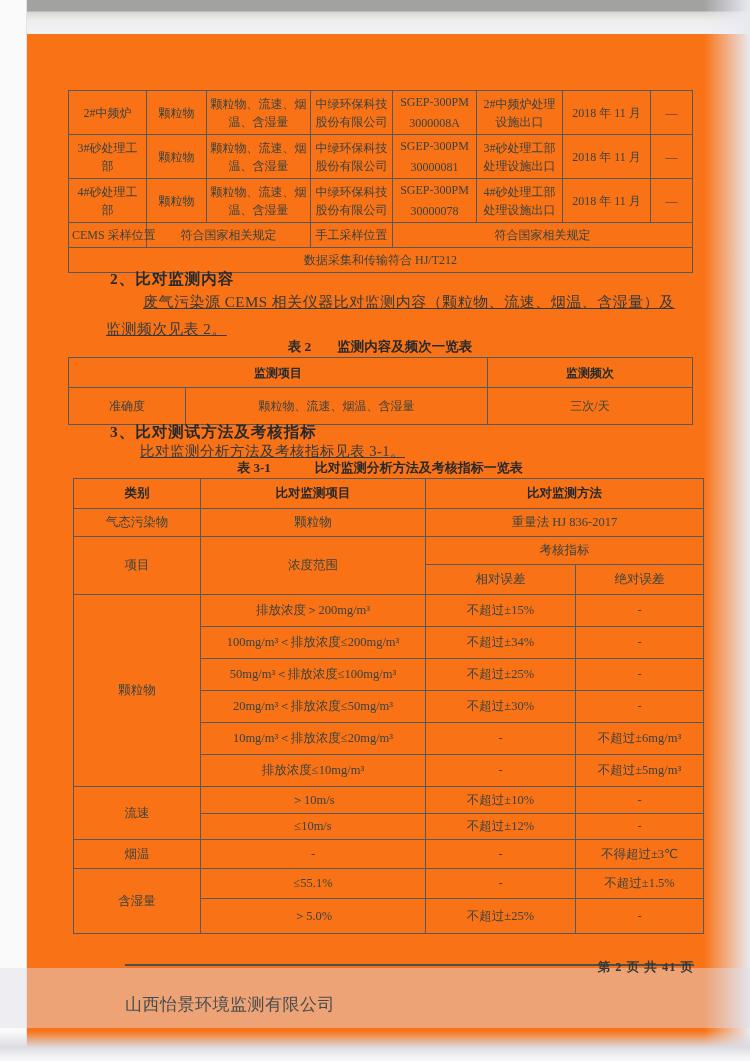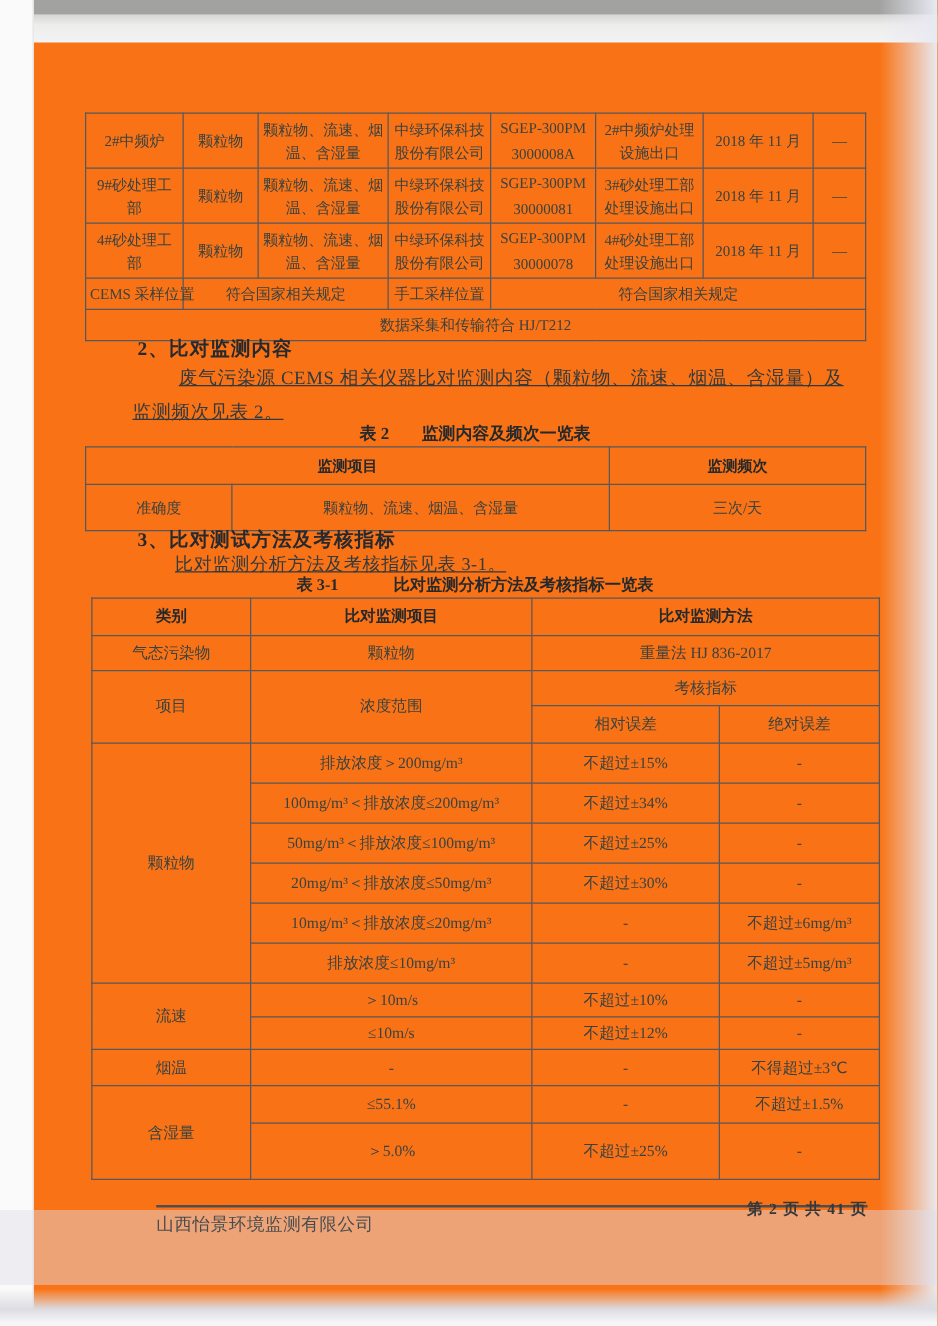--- a/index.html
+++ b/index.html
@@ -36,21 +36,21 @@
     color:#3a4240;
     word-break:break-all;
   }
   .t1 td{font-size:12px;}
   .t3 td{font-size:12.5px;}
   .bold{font-weight:bold;color:#26292c;}
   .heading{font-size:15.5px;font-weight:bold;color:#26292e;letter-spacing:1px;}
   .para{font-size:15px;color:#333a3e;letter-spacing:.5px;white-space:nowrap;text-decoration:underline;}
   .caption{display:flex;justify-content:center;font-size:13.5px;font-weight:bold;color:#26292c;}
   .footer-line{position:absolute;left:125px;top:964px;width:569px;height:2px;background:#4c4e53;}
-  .footer-company{position:absolute;left:125px;top:971px;font-size:14px;color:#474c50;letter-spacing:.5px;}
+  .footer-company{position:absolute;left:125px;top:993px;font-size:17px;color:#474c50;letter-spacing:.5px;}
   .footer-page{position:absolute;left:540px;top:959px;width:154px;text-align:right;font-size:12.5px;color:#33383c;font-weight:bold;letter-spacing:1px;}
   .model-cell div{line-height:1.7;}
 </style>
 </head>
 <body>
 
 <div class="page">
   <div class="scan-top"></div>
   <div class="scan-left"></div>
   <div class="scan-right"></div>
@@ -77,21 +77,21 @@
         <td>中绿环保科技股份有限公司</td>
         <td class="model-cell">
           <div>SGEP-300PM</div>
           <div>3000008A</div>
         </td>
         <td>2#中频炉处理设施出口</td>
         <td style="white-space:nowrap">2018 年 11 月</td>
         <td>—</td>
       </tr>
       <tr style="height:44px">
-        <td>9#砂处理工部</td>
+        <td>3#砂处理工部</td>
         <td>颗粒物</td>
         <td>颗粒物、流速、烟温、含湿量</td>
         <td>中绿环保科技股份有限公司</td>
         <td class="model-cell">
           <div>SGEP-300PM</div>
           <div>30000081</div>
         </td>
         <td>3#砂处理工部处理设施出口</td>
         <td style="white-space:nowrap">2018 年 11 月</td>
         <td>—</td>
@@ -237,21 +237,21 @@
         <td>-</td>
         <td>不得超过±3℃</td>
       </tr>
 
       <tr style="height:30px">
         <td rowspan="2">含湿量</td>
         <td>≤55.1%</td>
         <td>-</td>
         <td>不超过±1.5%</td>
       </tr>
-      <tr style="height:45px">
+      <tr style="height:35px">
         <td>＞5.0%</td>
         <td>不超过±25%</td>
         <td>-</td>
       </tr>
     </tbody>
       </table>
   </div>
 
   <div class="footer-line"></div>
   <div class="footer-company">山西怡景环境监测有限公司</div>

